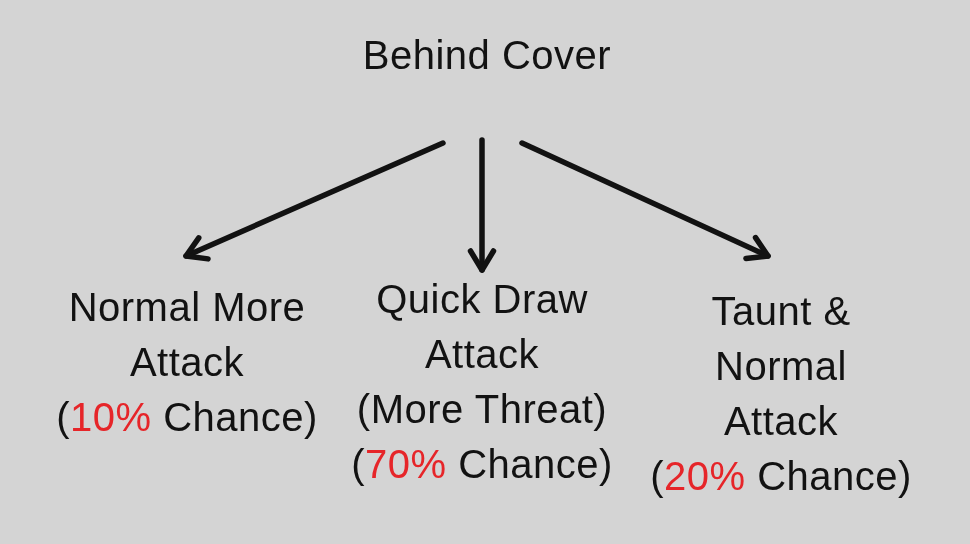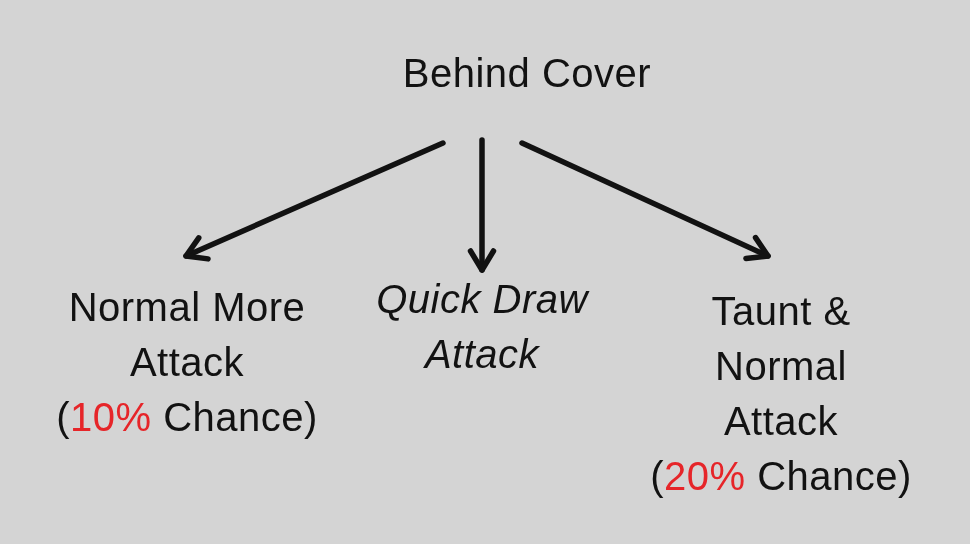--- a/index.html
+++ b/index.html
@@ -57,33 +57,35 @@
     <defs>
       <marker id="open-arrowhead" markerUnits="userSpaceOnUse" markerWidth="60" markerHeight="60" refX="0" refY="0" orient="auto" overflow="visible">
         <path class="arrowhead-path" d="M -19 -11.5 L 0 0 L -19 11.5"></path>
       </marker>
     </defs>
     <line x1="443" y1="143" x2="186" y2="256" marker-end="url(#open-arrowhead)"></line>
     <line x1="482" y1="140" x2="482" y2="270" marker-end="url(#open-arrowhead)"></line>
     <line x1="522" y1="143" x2="768" y2="256" marker-end="url(#open-arrowhead)"></line>
   </svg>
 
-  <div class="node" style="left:487px; top:46px;margin-left:40px;">
+  <div class="node" style="left:487px; top:28px;">
     <div>Behind Cover</div>
   </div>
 
   <div class="node" style="left:187px; top:280px;">
     <div>Normal More</div>
     <div>Attack</div>
     <div><span>(</span><span class="percent">10%</span><span> Chance)</span></div>
   </div>
 
-  <div class="node" style="left:482px; top:272px;font-style:italic;">
+  <div class="node" style="left:482px; top:272px;">
     <div>Quick Draw</div>
     <div>Attack</div>
+    <div>(More Threat)</div>
+    <div><span>(</span><span class="percent">70%</span><span> Chance)</span></div>
   </div>
 
   <div class="node" style="left:781px; top:284px;">
     <div>Taunt &amp;</div>
     <div>Normal</div>
     <div>Attack</div>
     <div><span>(</span><span class="percent">20%</span><span> Chance)</span></div>
   </div>
 
 </div>

